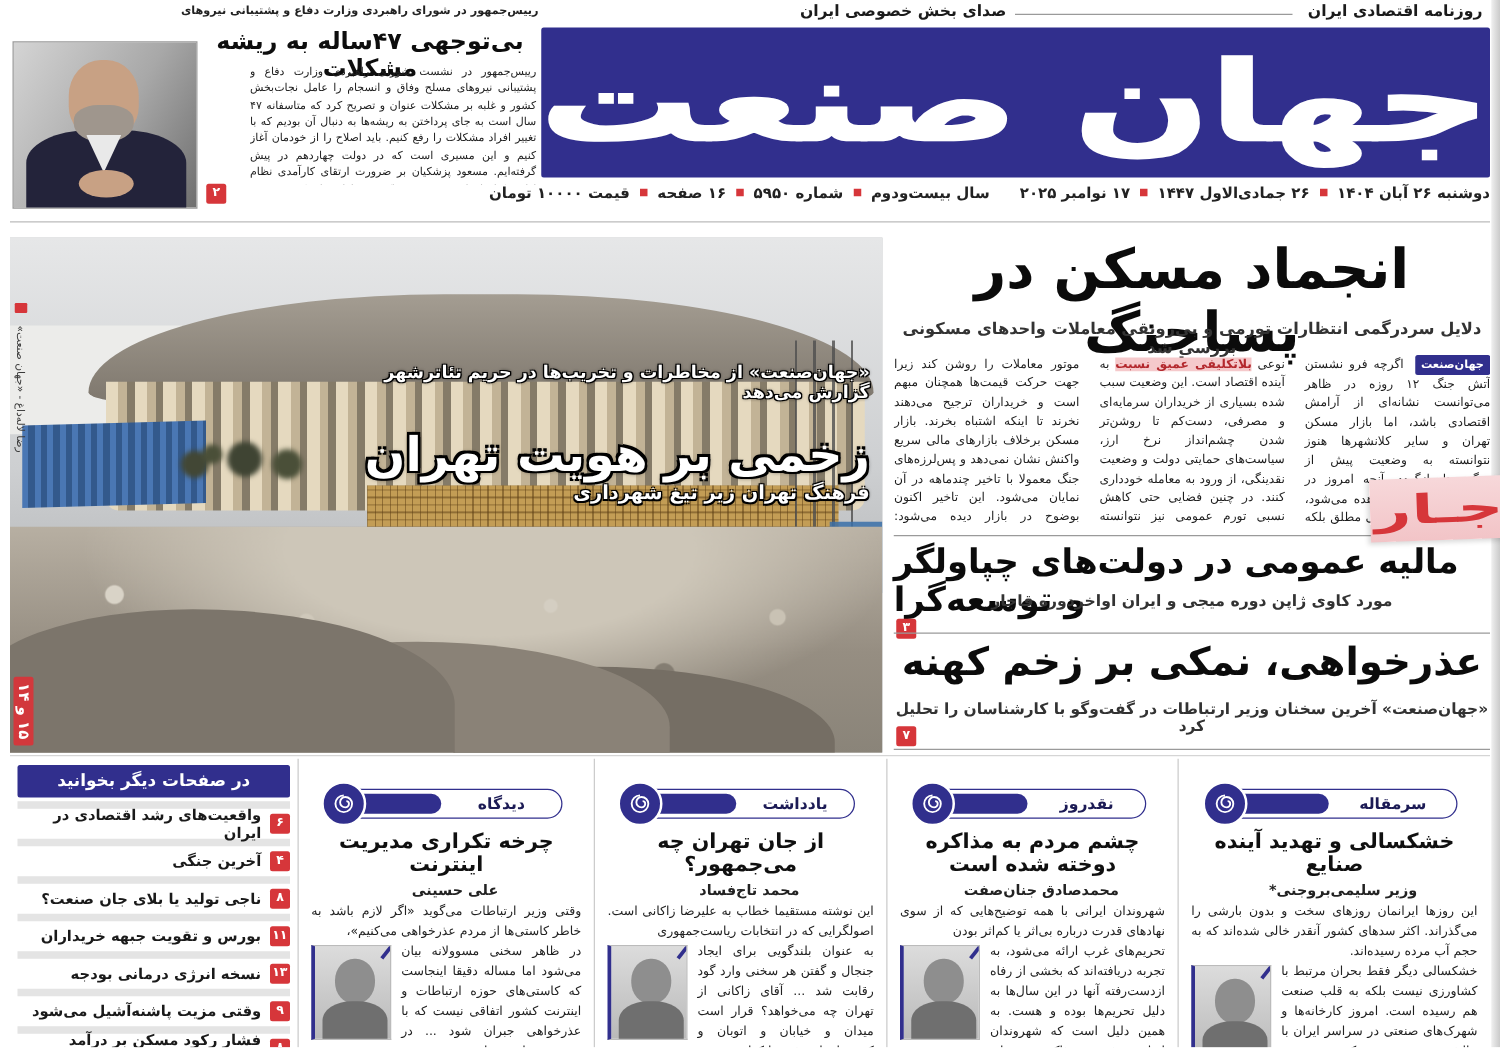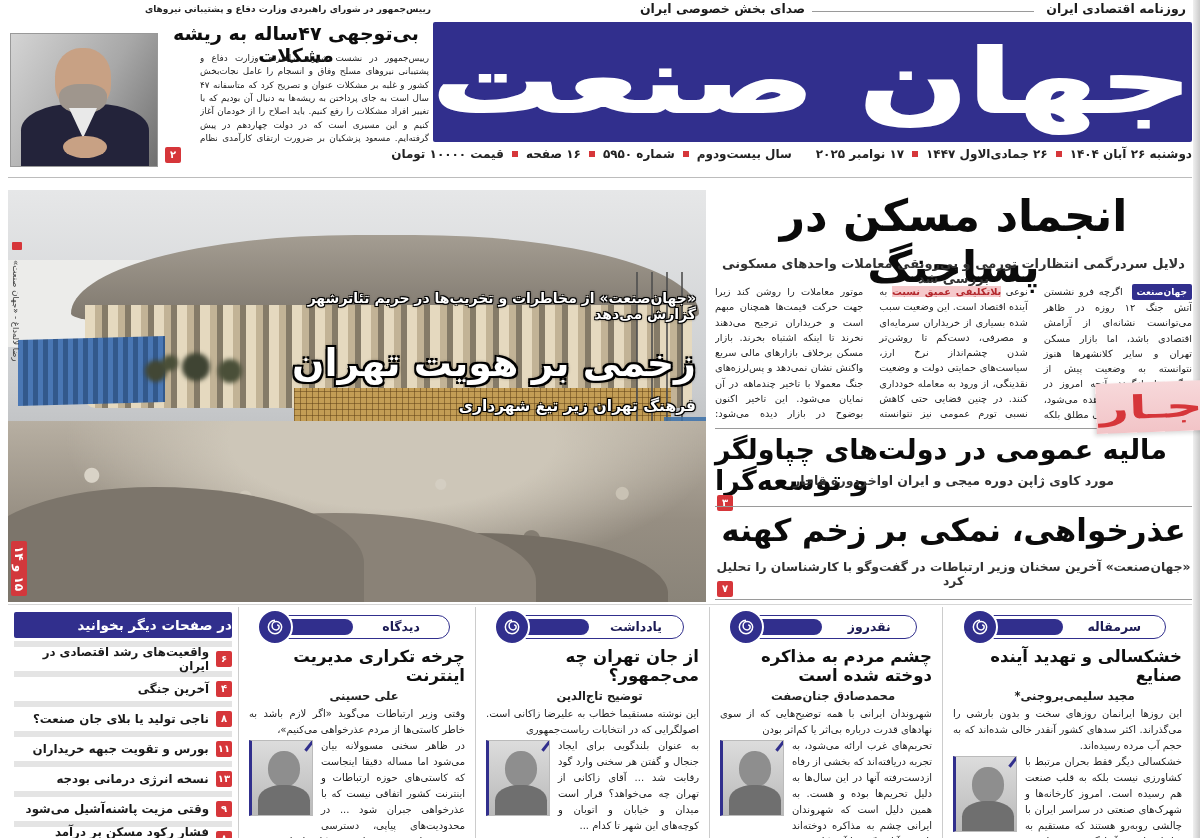--- a/index.html
+++ b/index.html
@@ -63,21 +63,21 @@
       radial-gradient(ellipse at 55% 10%,#cdc6b8 0 30%,transparent 60%),
       linear-gradient(#b7afa2,#968e82 55%,#8a8479)}
   .mound{left:-4%;bottom:-6%;width:55%;height:34%;background:#7c756b;border-radius:50% 60% 20% 20%;
     box-shadow:180px 18px 0 -8px #8a8277,320px 30px 0 -16px #756e64}
   
   #ph-captions{position:absolute;right:10px;top:100px;width:440px;text-align:right;color:#fff}
   #ph-captions .ck{font-size:14px;font-weight:bold;
     text-shadow:0 0 3px #000,1px 1px 0 #000,-1px -1px 0 #000,1px -1px 0 #000,-1px 1px 0 #000}
   #ph-captions .hh{font-size:38px;font-weight:900;margin-top:19px;letter-spacing:0;
     text-shadow:0 0 4px #000,2px 2px 0 #000,-2px -2px 0 #000,2px -2px 0 #000,-2px 2px 0 #000}
-  #ph-captions .sh{font-size:15.5px;font-weight:bold;margin-top:12px;
+  #ph-captions .sh{font-size:15.5px;font-weight:bold;
     text-shadow:0 0 3px #000,1px 1px 0 #000,-1px -1px 0 #000,1px -1px 0 #000,-1px 1px 0 #000}
   #ph-credit{position:absolute;left:3px;top:70px;writing-mode:vertical-rl;font-size:8.5px;color:#3a3a3a;letter-spacing:1px}
   #ph-cam{position:absolute;left:4px;top:52px;width:10px;height:8px;background:#d6363a;border-radius:1px}
   #ph-pages{position:absolute;left:3px;bottom:6px;writing-mode:vertical-rl;background:#d2383c;color:#fff;
     font-weight:bold;font-size:12px;padding:5px 1px;border-radius:2px;letter-spacing:1px}
   
   #right-panel{left:715px;right:8px;top:190px;height:412px}
   .rp{position:absolute;left:0;right:0}
   #lead-h1{top:0;text-align:center;font-size:44px;font-weight:900;color:#0b0b0b;letter-spacing:-1px}
   #lead-sub{top:66px;text-align:center;font-size:13px;font-weight:bold;color:#333}
@@ -94,36 +94,36 @@
   #s3-badge{position:absolute;left:2px;top:391px}
   
   #promo{left:1096px;top:382px;width:110px;height:50px;background:linear-gradient(#f7d8da,#f2c4c7);
     transform:rotate(-2deg);display:flex;align-items:center;justify-content:center;
     box-shadow:-2px 2px 4px rgba(0,0,0,.15);z-index:5}
   #promo span{color:#d6363a;font-weight:900;font-size:32px;transform:scaleX(1.6)}
   
   #bottom{position:absolute;left:8px;right:8px;top:607px;bottom:0;display:grid;
     grid-template-columns:250px 233px 234px 237px 1fr}
   .bcol{padding:2px 10px 0 10px;overflow:hidden;border-left:1px solid #ccc}
-  .pill{position:relative;margin:6px auto 4px auto;width:86%;height:24px;border:1.5px solid #312f8d;border-radius:13px}
+  .pill{position:relative;margin:22px auto 4px auto;width:86%;height:24px;border:1.5px solid #312f8d;border-radius:13px}
   .pill-fill{position:absolute;left:7px;top:3px;bottom:3px;width:44%;background:#312f8d;border-radius:9px}
   .pill-label{position:absolute;right:0;width:52%;text-align:center;line-height:21px;
     font-size:12.5px;font-weight:bold;color:#1c1b55}
   .pill-icon{position:absolute;left:-8px;top:-7px;width:36px;height:36px;border-radius:50%;
     background:#312f8d;border:2px solid #fff;display:flex;align-items:center;justify-content:center}
-  .col-headline{font-size:16.5px;font-weight:800;color:#101010;margin-top:8px}
+  .col-headline{text-align:center;font-size:16.5px;font-weight:800;color:#101010;margin-top:8px}
   .col-author{text-align:center;font-size:11.5px;font-weight:bold;color:#222;padding-left:14px;margin:4px 0 3px 0}
   .col-body{font-size:10px;line-height:1.6;text-align:justify;color:#222}
   .portrait{float:left;width:64px;height:76px;margin:2px 8px 4px 0;border:1px solid #bbb;border-left:3px solid #312f8d;
     background:linear-gradient(#dcdcdc,#b9b9b9);position:relative;overflow:hidden}
   .portrait::before{content:"";position:absolute;left:16px;top:10px;width:32px;height:36px;background:#8e8e8e;border-radius:48%}
   .portrait::after{content:"";position:absolute;left:6px;top:44px;width:52px;height:34px;background:#6f6f6f;border-radius:45% 45% 0 0}
   .pen{position:absolute;top:-2px;right:2px;width:2.5px;height:13px;background:#312f8d;transform:rotate(38deg)}
   
-  #sb-head{background:#312f8d;color:#fff;font-size:13.5px;font-weight:bold;text-align:right;
+  #sb-head{background:#312f8d;color:#fff;font-size:13.5px;font-weight:bold;text-align:center;
     height:26px;line-height:26px;border-radius:2px;margin-top:5px}
   .sb-sep{height:6px;background:#e4e4e4;margin:3px 0}
   .sb-item{display:flex;align-items:center;gap:7px;font-size:11.8px;font-weight:bold;color:#1a1a1a;height:18px}
   
   #edge-right{position:absolute;right:0;top:0;bottom:0;width:7px;background:linear-gradient(to left,#bdbdbd,#ececec);opacity:.8}
 </style>
 </head>
 <body>
 
 <div id="page">
@@ -222,21 +222,21 @@
       <div class="pill">
         <div class="pill-fill"></div>
         <div class="pill-label">سرمقاله</div>
         <div class="pill-icon">
           <svg width="20" height="20" viewBox="0 0 24 24">
               <path d="M12 4a8 8 0 1 0 8 8 6.5 6.5 0 0 0-6.5-6.5 5 5 0 0 0 0 10 3.5 3.5 0 0 0 3.5-3.5 2.5 2.5 0 0 0-2.5-2.5" fill="none" stroke="#fff" stroke-width="1.8"></path>
             </svg>
         </div>
       </div>
       <div class="col-headline">خشکسالی و تهدید آینده صنایع</div>
-      <div class="col-author">مجید سلیمی‌بروجنی*</div>
+      <div class="col-author">وزیر سلیمی‌بروجنی*</div>
       <div class="col-body">
         <span>این روزها ایرانمان روزهای سخت و بدون بارشی را می‌گذراند. اکثر سدهای کشور آنقدر خالی شده‌اند که به حجم آب مرده رسیده‌اند.</span>
         <div>
           <div class="portrait">
               <span class="pen"></span>
             </div>
           <span>خشکسالی دیگر فقط بحران مرتبط با کشاورزی نیست بلکه به قلب صنعت هم رسیده است. امروز کارخانه‌ها و شهرک‌های صنعتی در سراسر ایران با چالشی روبه‌رو هستند که مستقیم به بقا یا مهاجرت آنها گره خورده است. آب دیگر منبعی ارزان و در دسترس نیست. در وضعیتی که تغییرات اقلیمی جهانی آسیب‌پذیری‌های موجود را تشدید می‌کند، کشورهایی مانند ایران که بیشتر با بحران منابع آب، فرسایش خاک و ...</span>
         </div>
       </div>
     </div>
@@ -269,21 +269,21 @@
       <div class="pill">
         <div class="pill-fill"></div>
         <div class="pill-label">یادداشت</div>
         <div class="pill-icon">
           <svg width="20" height="20" viewBox="0 0 24 24">
               <path d="M12 4a8 8 0 1 0 8 8 6.5 6.5 0 0 0-6.5-6.5 5 5 0 0 0 0 10 3.5 3.5 0 0 0 3.5-3.5 2.5 2.5 0 0 0-2.5-2.5" fill="none" stroke="#fff" stroke-width="1.8"></path>
             </svg>
         </div>
       </div>
       <div class="col-headline">از جان تهران چه می‌جمهور؟</div>
-      <div class="col-author">توضیح تاج‌الدین</div>
+      <div class="col-author">محمد تاج‌فساد</div>
       <div class="col-body">
         <span>این نوشته مستقیما خطاب به علیرضا زاکانی است. اصولگرایی که در انتخابات ریاست‌جمهوری</span>
         <div>
           <div class="portrait">
               <span class="pen"></span>
             </div>
           <span>به عنوان بلندگویی برای ایجاد جنجال و گفتن هر سخنی وارد گود رقابت شد ... آقای زاکانی از تهران چه می‌خواهد؟ قرار است میدان و خیابان و اتوبان و کوچه‌های این شهر تا کدام ...</span>
           
         </div>
       </div>

